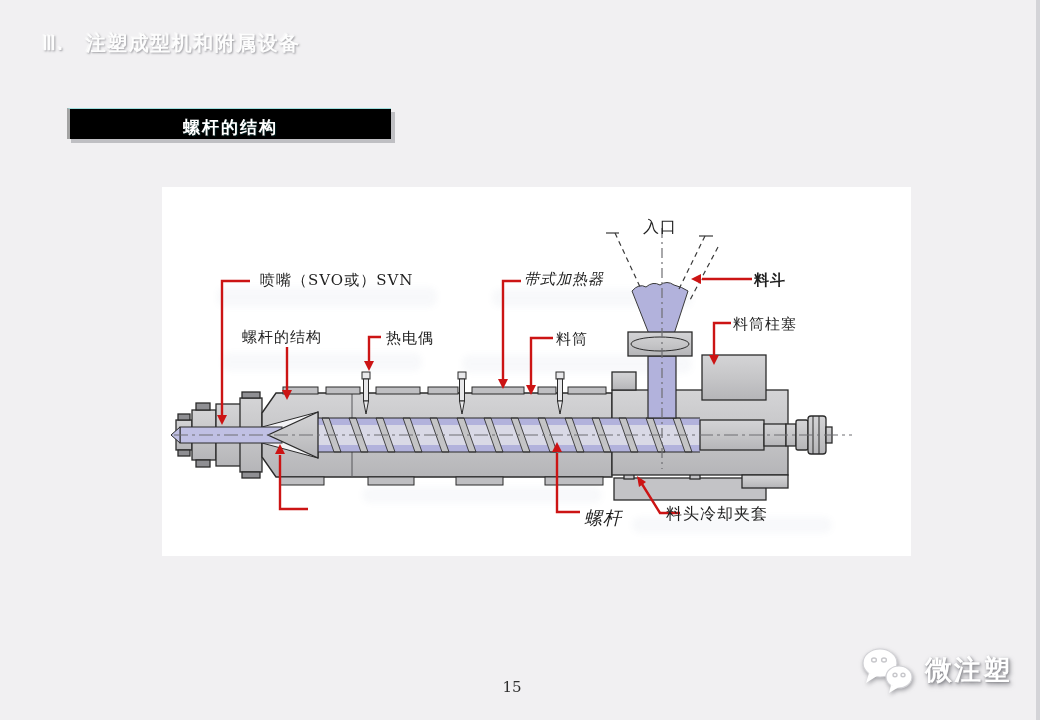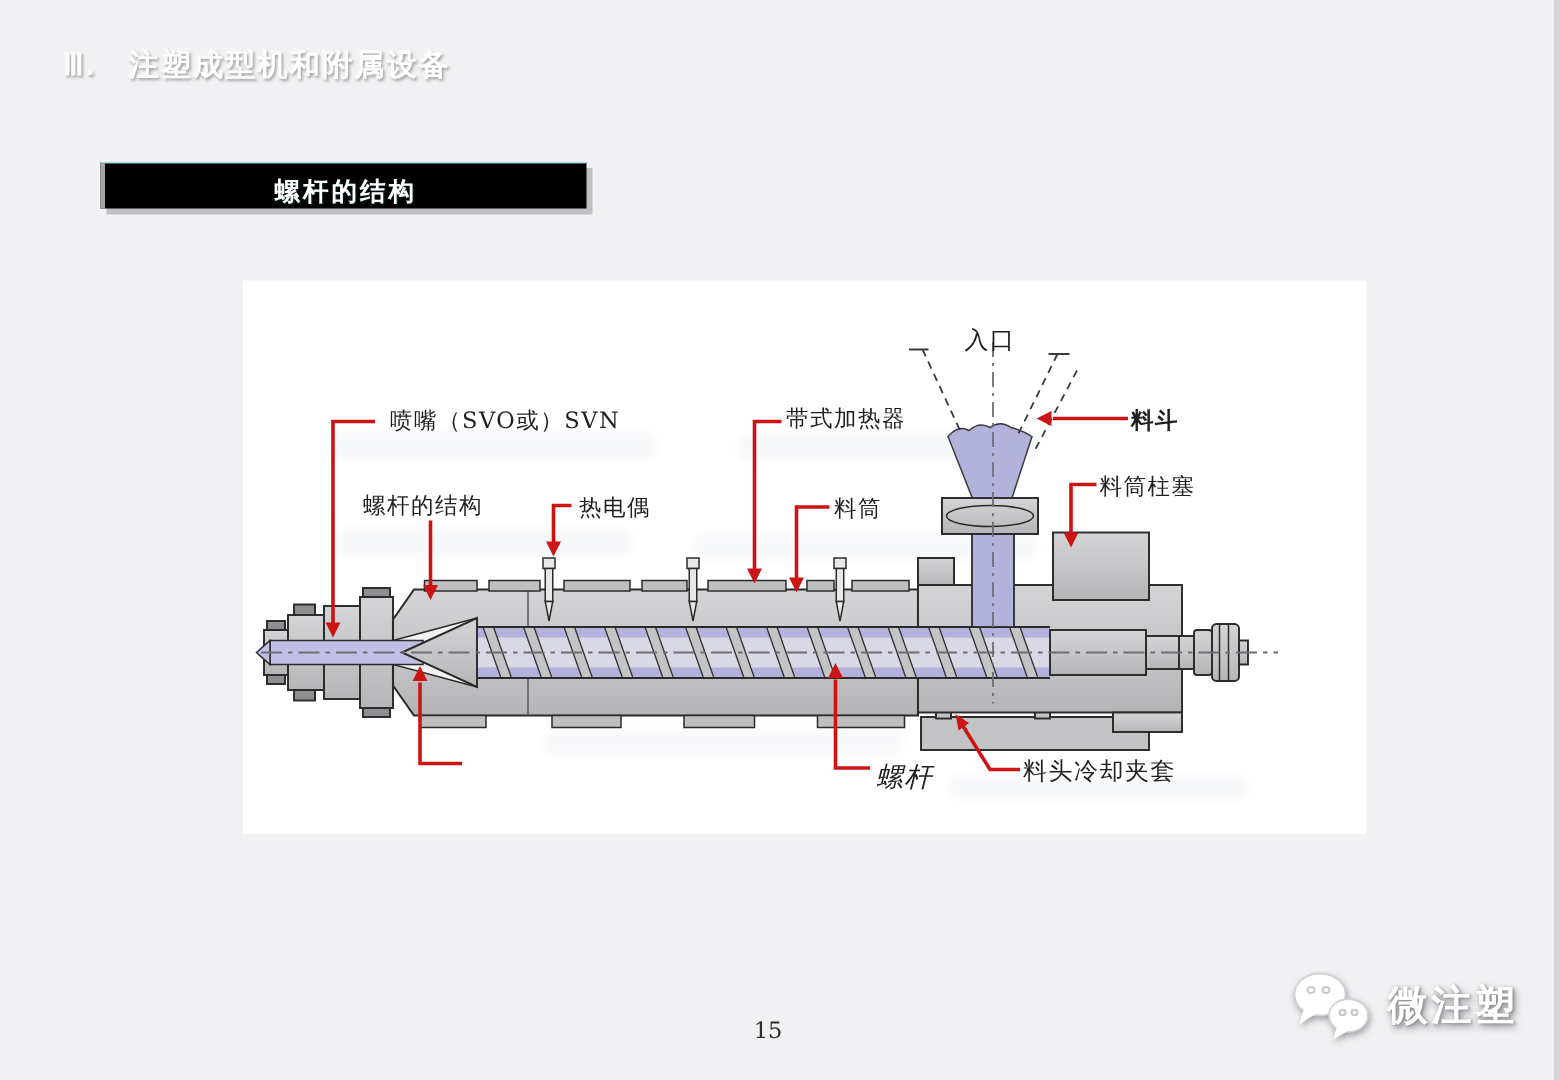--- a/index.html
+++ b/index.html
@@ -226,28 +226,28 @@
       <polygon points="539,87 539,97 529,92"></polygon>
       <polygon points="547,168 557,168 552,178"></polygon>
       <polygon points="113,267 123,267 118,257"></polygon>
       <polygon points="390,265 400,265 395,255"></polygon>
       <polygon points="475,289 484,295 477,300"></polygon>
     </g>
   </svg>
 
   <div class="dlabel" style="left:481px;top:30px;font-size:16px;">入口</div>
   <div class="dlabel" style="left:98px;top:84px;">喷嘴（SVO或）SVN</div>
-  <div class="dlabel" style="left:362px;top:83px;">带式加热器</div>
+  <div class="dlabel" style="left:362px;top:83px;font-style:italic;">带式加热器</div>
   <div class="dlabel" style="left:592px;top:84px;font-weight:bold;">料斗</div>
   <div class="dlabel" style="left:80px;top:141px;">螺杆的结构</div>
   <div class="dlabel" style="left:224px;top:142px;">热电偶</div>
   <div class="dlabel" style="left:394px;top:143px;">料筒</div>
   <div class="dlabel" style="left:571px;top:128px;">料筒柱塞</div>
   <div class="dlabel" style="left:422px;top:319px;font-size:18px;font-style:italic;">螺杆</div>
-  <div class="dlabel" style="left:520px;top:317px;font-size:16px;">料头冷却夹套</div>
+  <div class="dlabel" style="left:504px;top:317px;font-size:16px;">料头冷却夹套</div>
 </div>
 
 <div class="page-num">15</div>
 
 <div class="brand">
   <svg width="58" height="48" viewBox="0 0 58 48">
     <g fill="#ffffff" stroke="#d2d2d6" stroke-width="1.2">
       <ellipse cx="21" cy="17" rx="17" ry="14"></ellipse>
       <polygon points="10,27 7,37 18,30" stroke="none"></polygon>
       <ellipse cx="40" cy="31" rx="13" ry="11"></ellipse>

